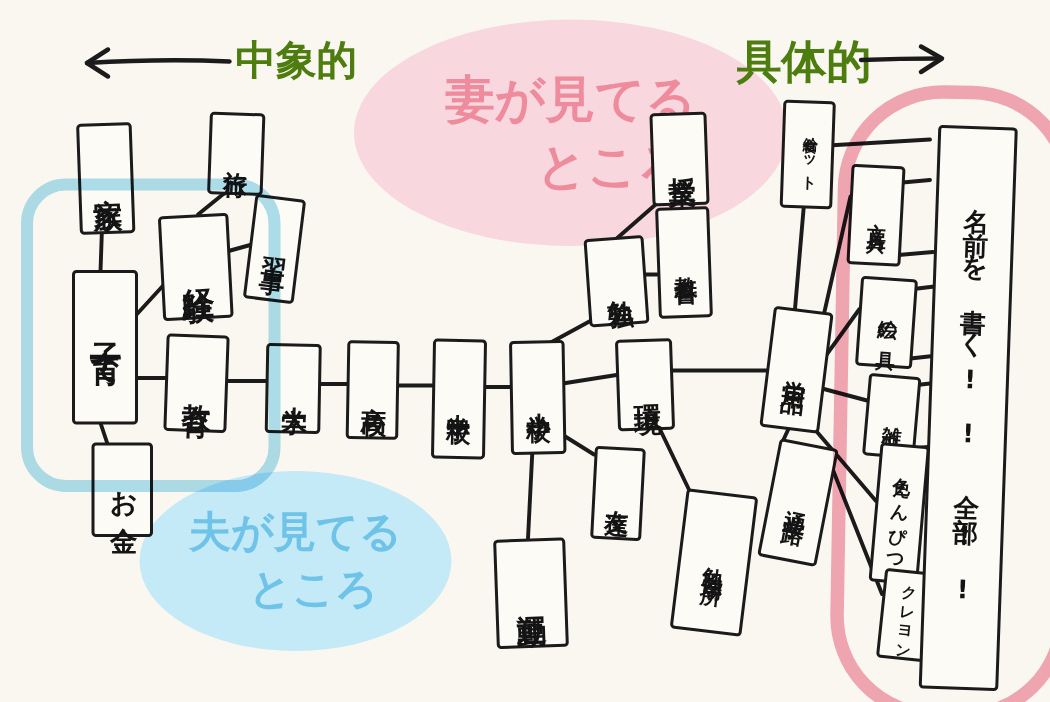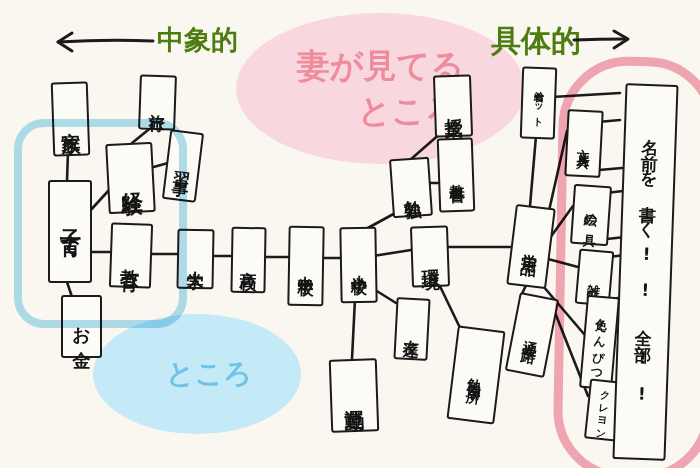--- a/index.html
+++ b/index.html
@@ -49,20 +49,21 @@
   <svg class="axis-arrow" style="left:570px;top:25px;" width="65" height="30" viewBox="0 0 65 30">
     <path d="M4 15 Q 30 14 56 14" fill="none" stroke="#1b1b1b" stroke-width="3" stroke-linecap="round"></path>
     <path d="M44 6 L58 14 L44 23" fill="none" stroke="#1b1b1b" stroke-width="3" stroke-linecap="round" stroke-linejoin="round"></path>
   </svg>
 
   <div class="blob" id="wife-blob" style="background: rgb(249, 215, 222); color: rgb(238, 139, 156);">
     <span class="bl">妻が見てる</span>
     <span class="bl l2">ところ</span>
   </div>
   <div class="blob" id="husband-blob" style="background: rgb(196, 233, 247); color: rgb(111, 195, 232);">
+    <span class="bl">夫が見てる</span>
     <span class="bl l2">ところ</span>
   </div>
 
   <svg id="edges-svg" width="700" height="468" viewBox="0 0 700 468">
       <line x1="68" y1="152" x2="67" y2="181" stroke="#1b1b1b" stroke-width="2.6" stroke-linecap="round"></line>
       <line x1="88" y1="213" x2="110" y2="189" stroke="#1b1b1b" stroke-width="2.6" stroke-linecap="round"></line>
       <line x1="88" y1="252" x2="112" y2="252" stroke="#1b1b1b" stroke-width="2.6" stroke-linecap="round"></line>
       <line x1="66" y1="279" x2="72" y2="297" stroke="#1b1b1b" stroke-width="2.6" stroke-linecap="round"></line>
       <line x1="132" y1="143" x2="153" y2="126" stroke="#1b1b1b" stroke-width="2.6" stroke-linecap="round"></line>
       <line x1="150" y1="168" x2="168" y2="163" stroke="#1b1b1b" stroke-width="2.6" stroke-linecap="round"></line>

